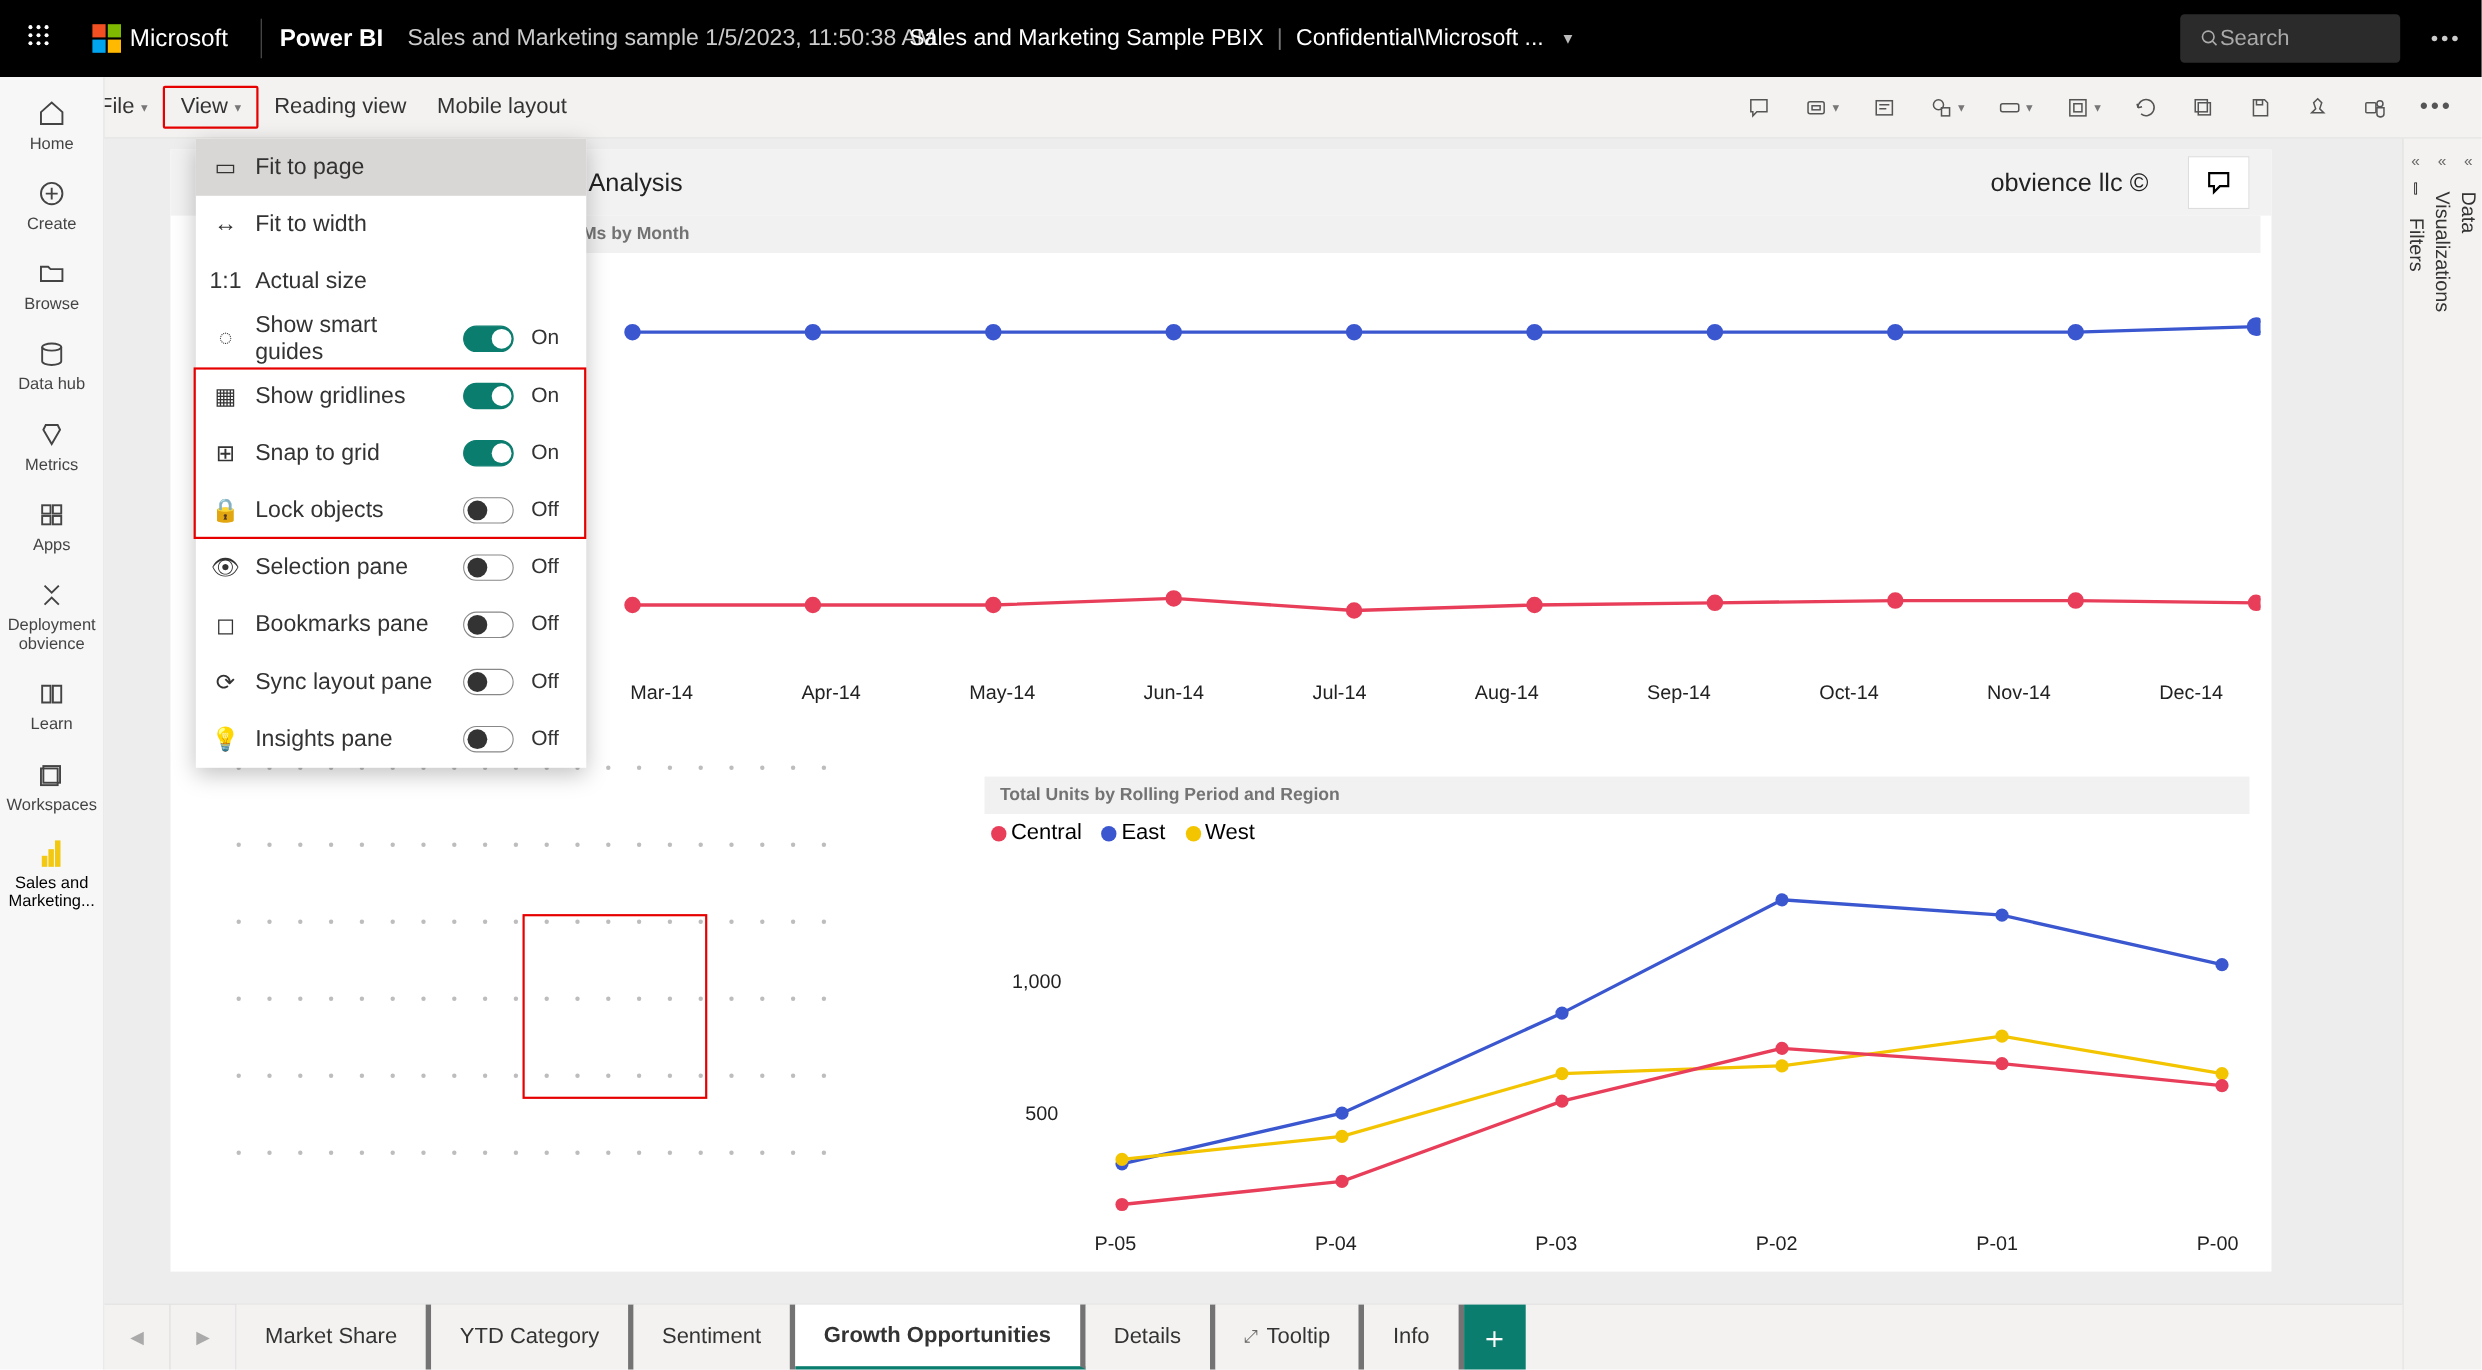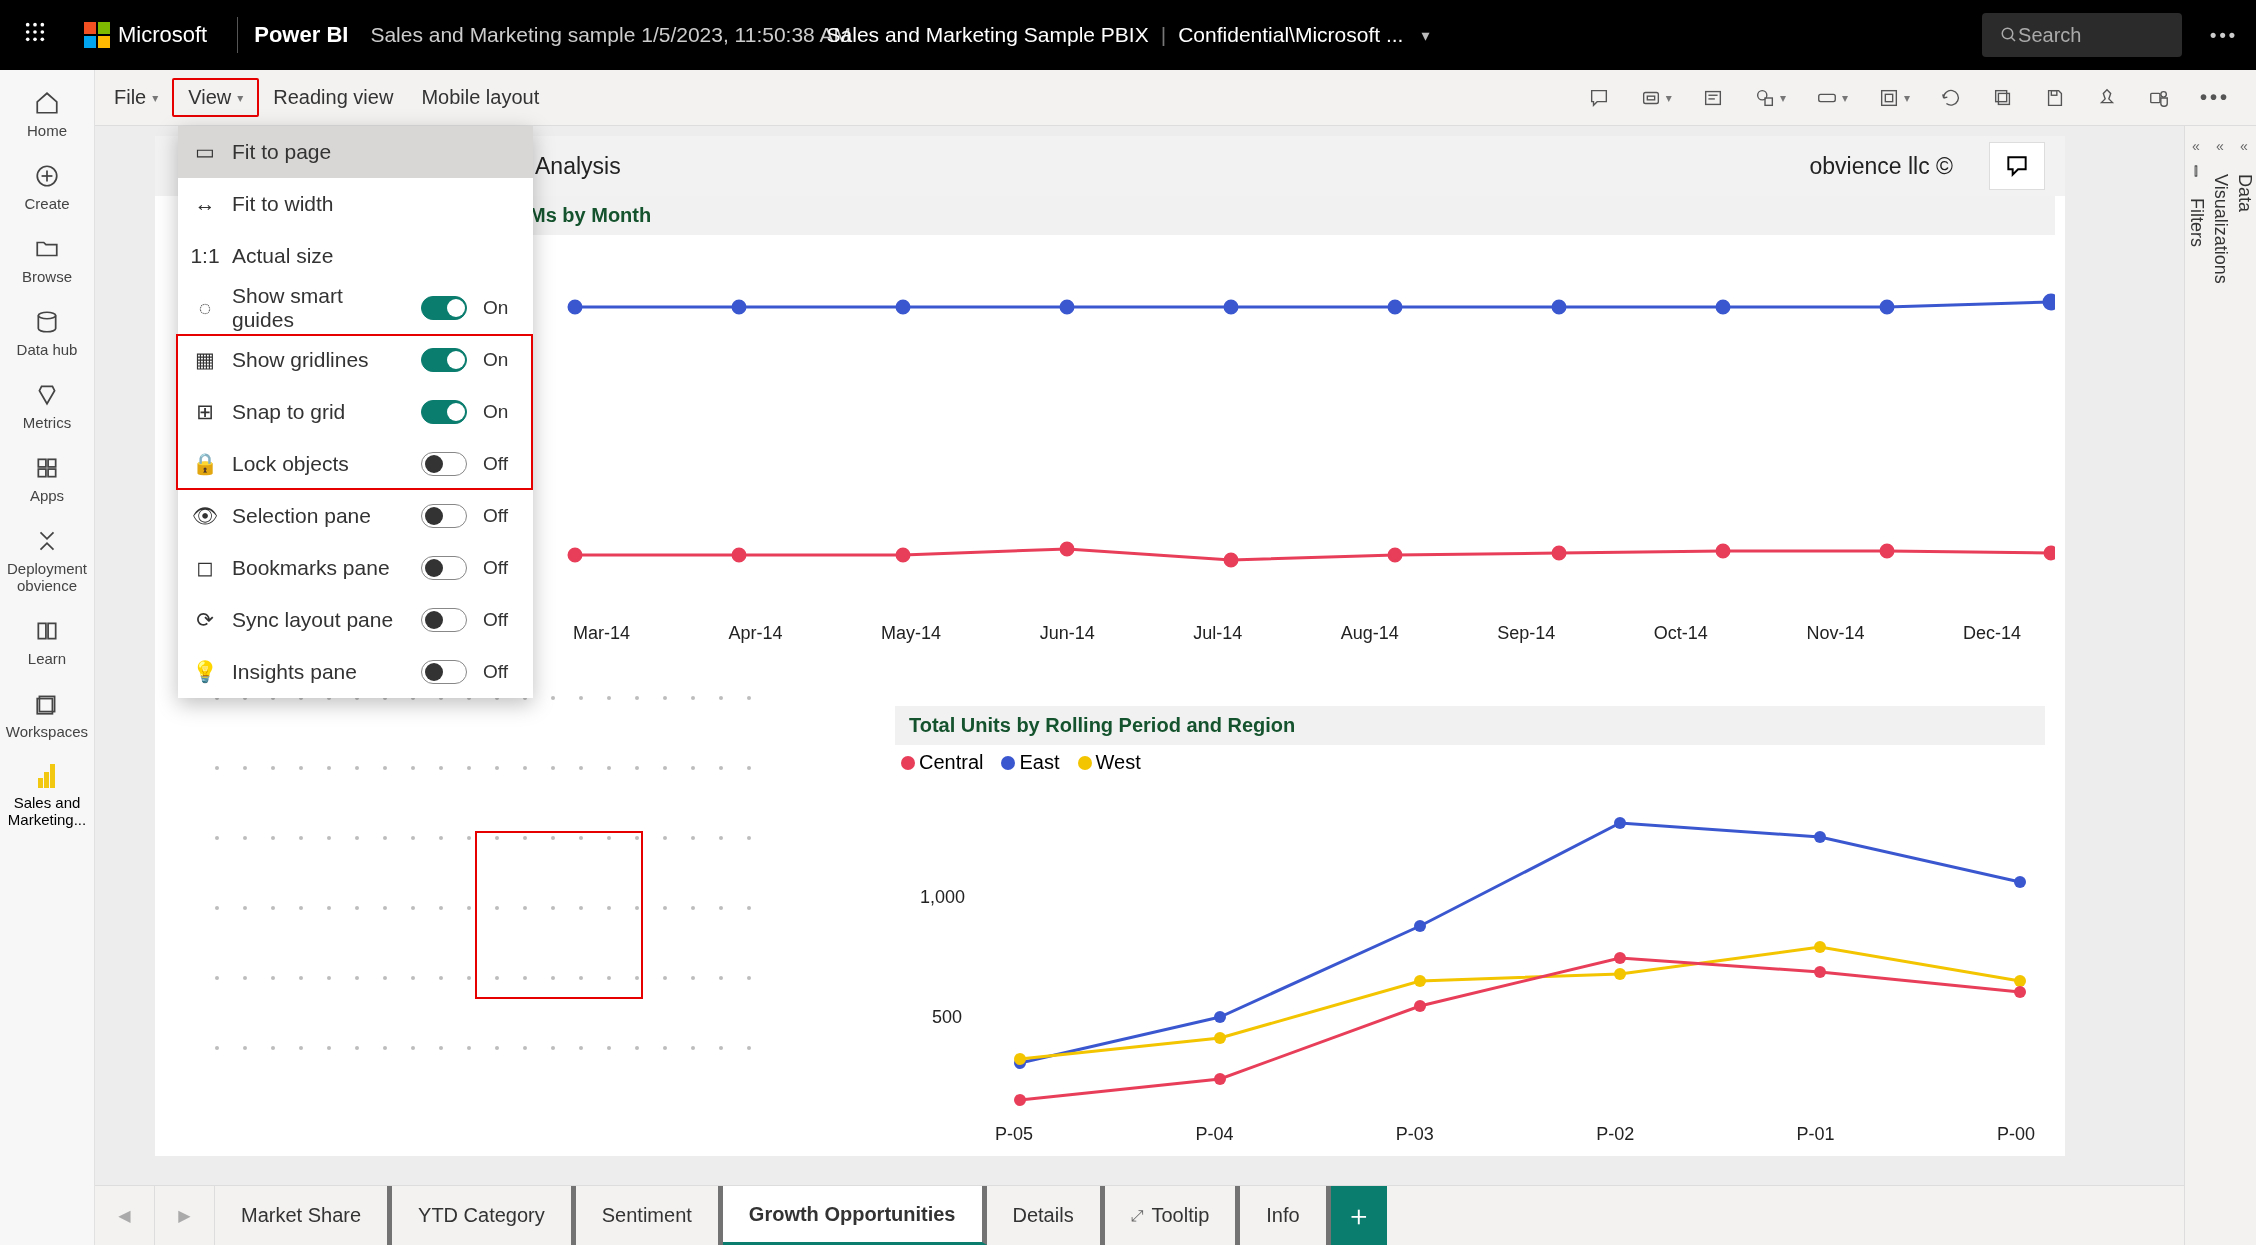--- a/index.html
+++ b/index.html
@@ -16,21 +16,21 @@
 .topbar .appname{font-weight:600; padding-right:22px;}
 .topbar .doc-title{color:#ccc; font-size:21px;}
 .topbar .center-area{position:absolute; left:50%; transform:translateX(-50%); display:flex; align-items:center; gap:12px; font-size:21px;text-align:center;}
 .topbar .center-area .sep{color:#777;}
 .topbar .chev{color:#bbb; font-size:16px; margin-left:6px;}
 .topbar .right{position:absolute; right:18px; display:flex; align-items:center; gap:28px;}
 .searchbox{width:200px; height:44px; background:#2b2b2b; border-radius:4px; display:flex; align-items:center; color:#aaa; padding:0 18px; gap:0; font-size:20px;}
 .dots{letter-spacing:3px; font-weight:bold; font-size:18px; color:#ccc;}
 
 
-.ribbon{position:absolute; top:70px; left:0; width:100%; height:56px; background:#f3f2f1; border-bottom:1px solid #ddd; display:flex; align-items:center; padding-left:100px; font-size:20px; color:#333;}
+.ribbon{position:absolute; top:70px; left:0; width:100%; height:56px; background:#f3f2f1; border-bottom:1px solid #ddd; display:flex; align-items:center; padding-left:76px; font-size:20px; color:#333;}
 .ribbon .menu{padding:6px 14px; display:flex; align-items:center; gap:6px; cursor:pointer;}
 .ribbon .menu.active{border:2px solid #e60000; border-radius:2px;}
 .ribbon .chev2{font-size:12px; color:#777;}
 .ribbon-right{position:absolute; right:26px; display:flex; align-items:center; gap:30px; color:#555;}
 .ribbon-right .ic{display:inline-flex; align-items:center; gap:4px;}
 .ribbon-right svg{width:22px;height:22px; stroke:#555; fill:none; stroke-width:1.5;}
 .rdots{letter-spacing:3px; font-weight:bold;}
 
 
 .leftnav{position:absolute; left:0; top:70px; bottom:0; width:95px; background:#f7f7f7; border-right:1px solid #e1e1e1; padding-top:8px;}
@@ -41,21 +41,21 @@
 .pbi-bar{position:absolute;bottom:0;width:5px;background:#f2c811;}
 .pbi-bar.b1{height:10px;left:0;} .pbi-bar.b2{height:16px;left:6px;} .pbi-bar.b3{height:24px;left:12px;}
 
 
 .canvas-outer{position:absolute; left:95px; top:126px; right:72px; bottom:60px; background:#EDEDED;}
 .page{position:absolute; left:60px; top:10px; width:1910px; height:1020px; background:#fff;}
 .page-header{height:60px; background:#f2f2f2; display:flex; align-items:center; padding:0 20px; font-size:23px; color:#222; justify-content:space-between;}
 .page-header .logo-area{display:flex;align-items:center;gap:36px;}
 .comment-ic{width:56px;height:48px;border:1px solid #ddd;background:#fff;display:flex;align-items:center;justify-content:center;}
 
-.chart-title{background:#f1f1f1; padding:8px 14px; font-size:20px; font-weight:600; color:#14532d;}
+.chart-title{background:#f1f1f1; padding:8px 14px; font-size:16px; font-weight:600; color:#737373;}
 .chart1{position:absolute; top:60px; left:360px; right:10px; height:450px;}
 .chart1 svg{width:100%; height:380px;}
 .chart1 .xlabels{display:flex; justify-content:space-between; padding:4px 34px 0 58px; font-size:18px; color:#222;}
 
 .chart2{position:absolute; top:570px; left:740px; right:20px; height:440px;}
 .chart2 svg{width:100%; height:340px;}
 .legend2{display:flex; gap:18px; padding:6px 0 4px 6px; font-size:20px;}
 .legend2 span{display:inline-flex;align-items:center;gap:4px;}
 .legend-dot{width:14px;height:14px;border-radius:50%;}
 

